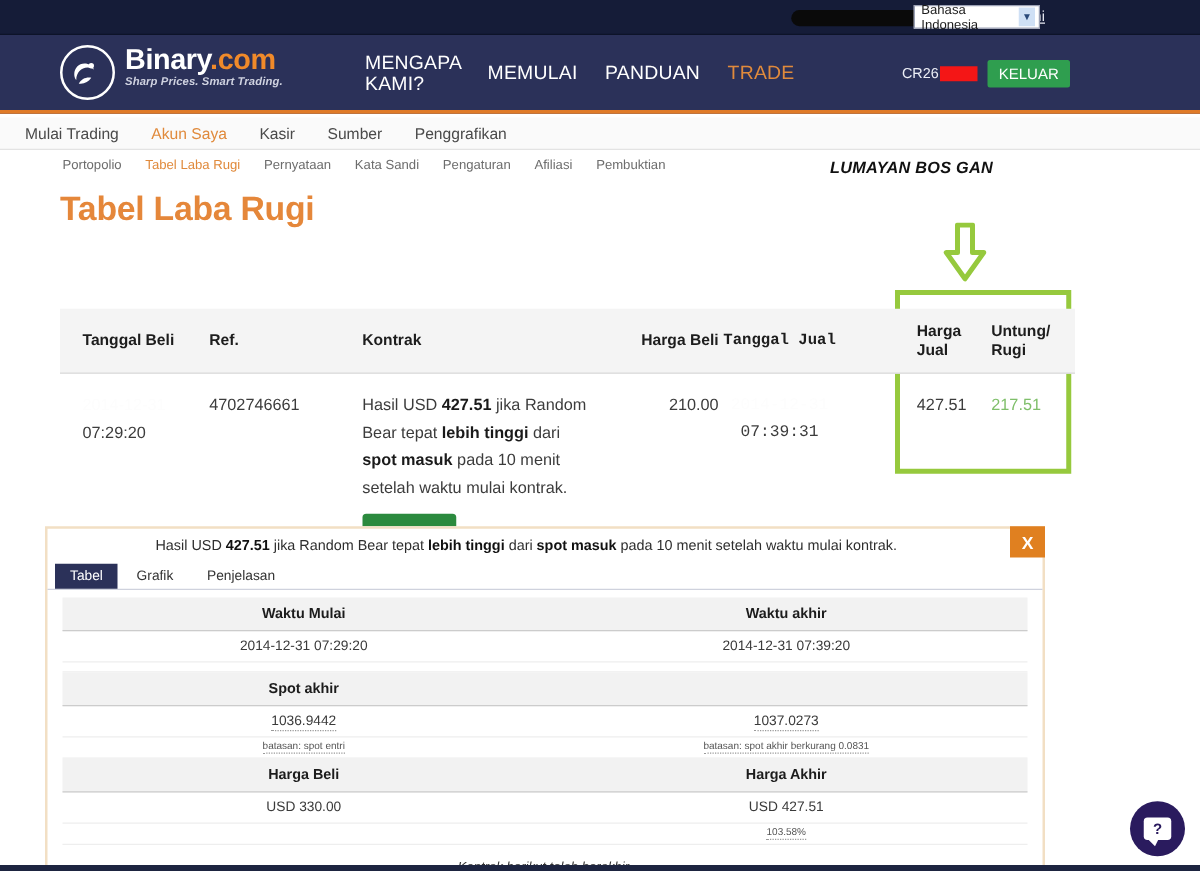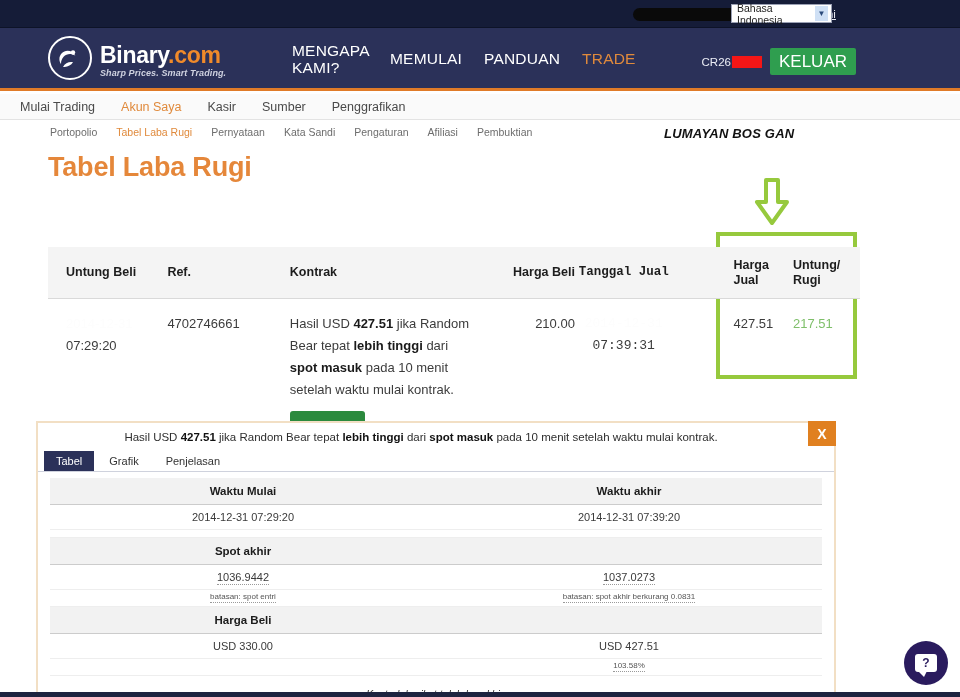--- a/index.html
+++ b/index.html
@@ -42,21 +42,21 @@
   }
 
   
   .header {
     position: absolute; left: 0; top: 28px; width: 960px; height: 63px;
     background: #2b3159;
     border-bottom: 3px solid #e07b28;
   }
   .logo-wrap {
     position: absolute; left: 48px; top: 8px;
-    display: flex; align-items: flex-end; gap: 8px;
+    display: flex; align-items: flex-start; gap: 8px;
   }
   .logo-circle {
     width: 44px; height: 44px; border-radius: 50%;
     border: 2.5px solid #ffffff; position: relative; flex: none;
   }
   .logo-circle .glyph {
     position: absolute; left: 50%; top: 50%;
     transform: translate(-50%,-50%);
   }
   .logo-text { line-height: 1; padding-bottom: 2px; }
@@ -82,21 +82,21 @@
   .acct {
     position: absolute; right: 104px; top: 20px;
     display: flex; align-items: center; gap: 8px;
   }
   .acct-id { color: #eceef6; font-size: 11.5px; display:flex; align-items:center;margin-left:20px; }
   .redact-red {
     display:inline-block; width: 30px; height: 12px; background: #f41616;
     margin-left: 1px;
   }
   .btn-keluar {
-    background: #2f9e4f; color: #ffffff; font-size: 17px;
+    background: #2f9e4f; color: #ffffff; font-size: 12px;
     padding: 5px 9px; border: none; border-radius: 2px; cursor: pointer;
     line-height: 1;
   }
 
   
   .subnav {
     position: absolute; left: 0; top: 94px; width: 960px; height: 26px;
     background: #fafafa; border-bottom: 1px solid #e3e3e3;
     display: flex; align-items: center; padding-left: 20px; gap: 26px;
   }
@@ -292,21 +292,21 @@
   <div class="annot-text">LUMAYAN BOS GAN</div>
   <div class="annot-arrow">
     <svg width="40" height="48" viewBox="0 0 40 48" aria-hidden="true">
       <path d="M14 2 h12 v22 h9 L20 45 L5 24 h9 z" fill="#ffffff" stroke="#96c93d" stroke-width="4" stroke-linejoin="round"></path>
     </svg>
   </div>
   <div class="annot-box"></div>
 
   <div class="tbl">
     <div class="tbl-head">
-      <div class="th c1">Untung Beli</div>
+      <div class="th c1">Tanggal Beli</div>
       <div class="th c2">Ref.</div>
       <div class="th c3">Kontrak</div>
       <div class="th c4">Harga Beli</div>
       <div class="th c5">Tanggal Jual</div>
       <div class="th c6">
         <span>Harga</span><br>
         <span>Jual</span>
       </div>
       <div class="th c7">
         <span>Untung/</span><br>
@@ -372,20 +372,21 @@
         <div><span class="dotted">1036.9442</span></div>
         <div><span class="dotted">1037.0273</span></div>
       </div>
       <div class="m-row m-srow">
         <div><span class="dotted">batasan: spot entri</span></div>
         <div><span class="dotted">batasan: spot akhir berkurang 0.0831</span></div>
       </div>
 
       <div class="m-row m-hrow">
         <div>Harga Beli</div>
+        <div>Harga Akhir</div>
       </div>
       <div class="m-row m-vrow">
         <div>USD 330.00</div>
         <div>USD 427.51</div>
       </div>
       <div class="m-row m-srow">
         <div></div>
         <div><span class="dotted">103.58%</span></div>
       </div>
 

